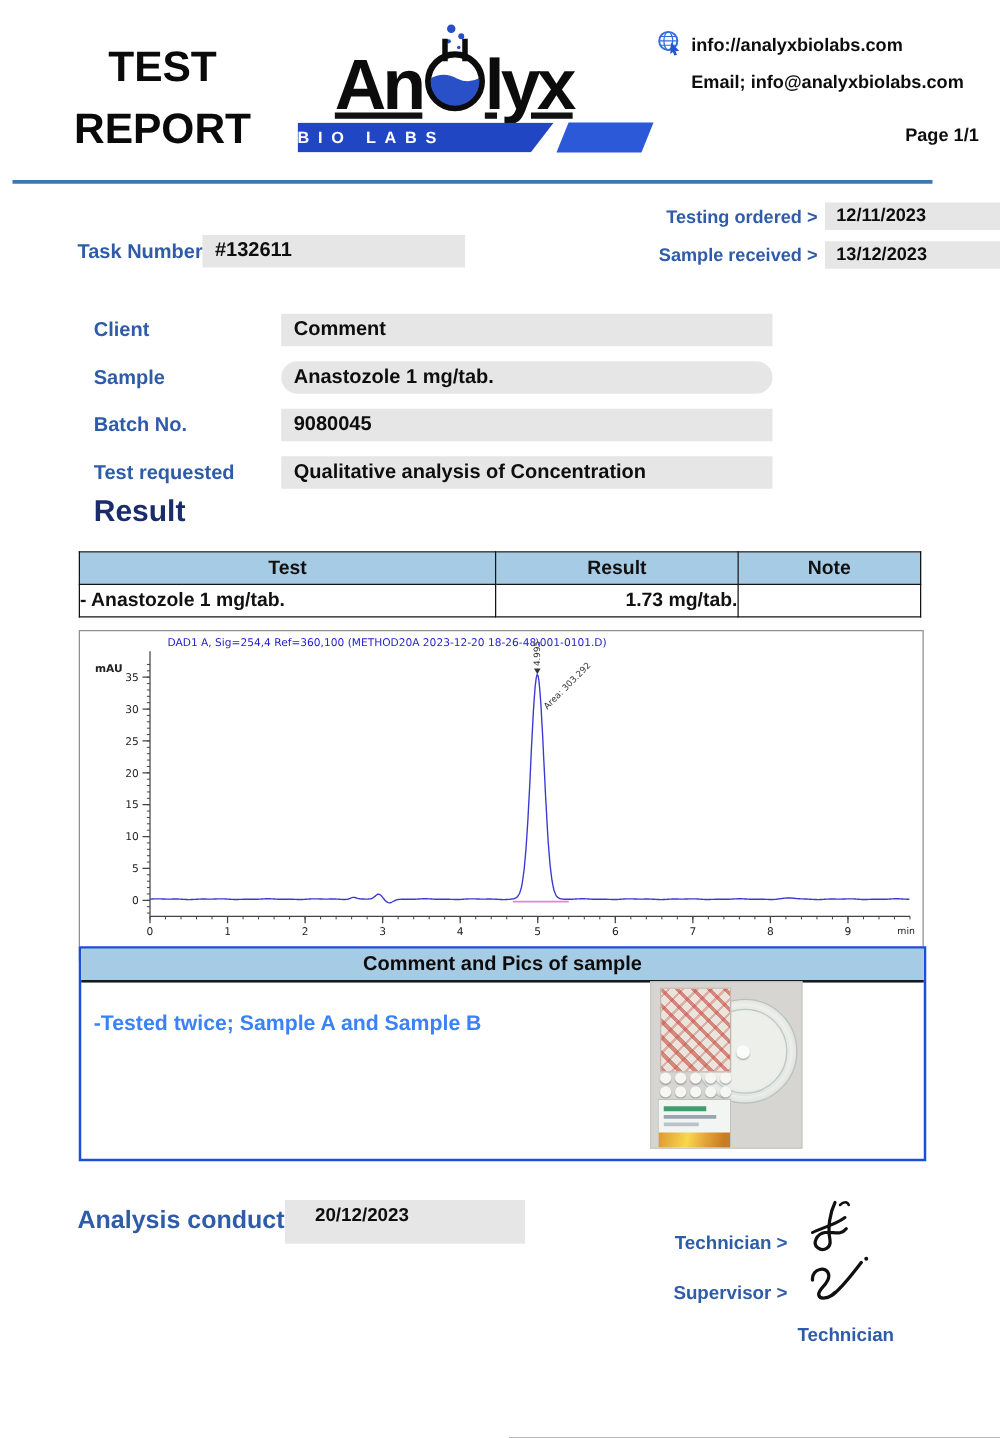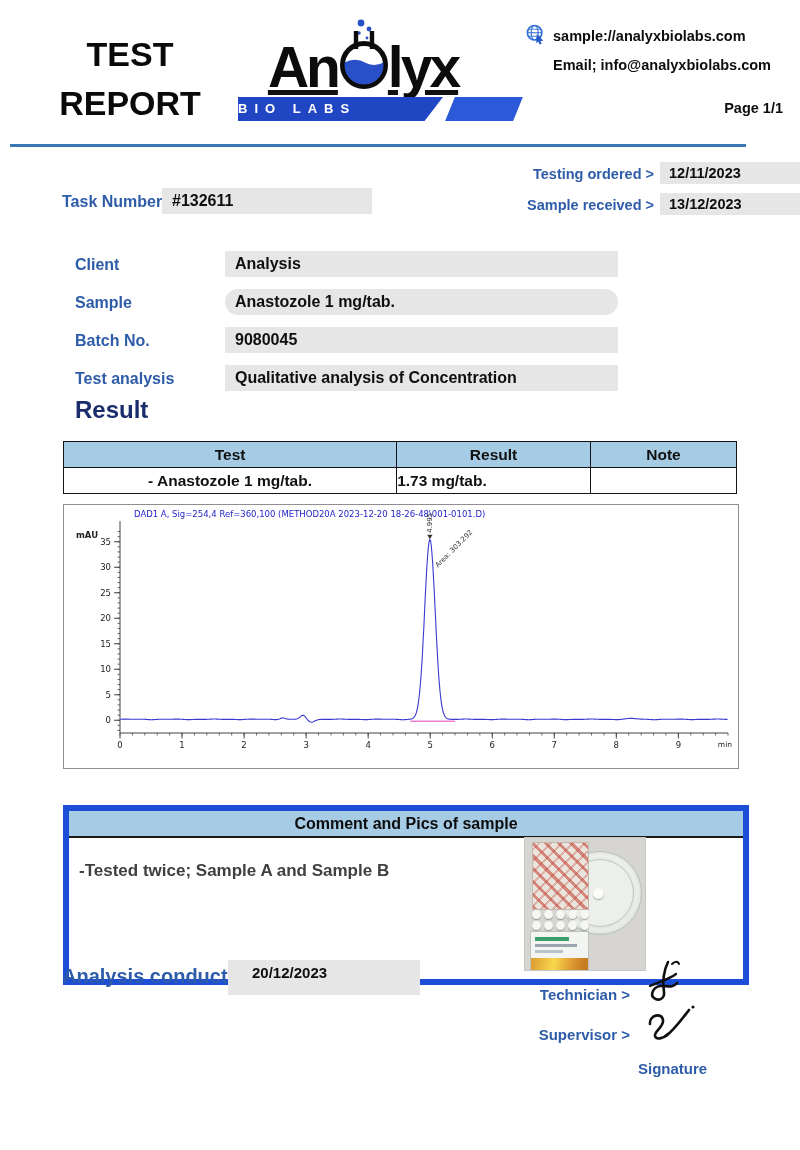--- a/index.html
+++ b/index.html
@@ -34,33 +34,33 @@
   .info-lbl{font-size:16px;}
   .info-box{font-size:16px;padding:4px 0 4px 10px;}
 
   .result-heading{left:75px;top:396px;font-size:24px;font-weight:800;color:#1b2c6d;}
 
   
   .rtable{left:63px;top:441px;width:674px;border-collapse:collapse;font-size:15.5px;}
   .rtable th,.rtable td{border:1.6px solid #141414;height:25px;padding:0;}
   .rtable th{background:#a6cbe4;font-weight:800;text-align:center;}
   .rtable td{font-weight:700;}
-  .td-test{text-align:center;padding-left:8px;width:49.5%;}
-  .td-result{text-align:left;width:28.8%;}
+  .td-test{text-align:left;padding-left:8px;width:49.5%;}
+  .td-result{text-align:right;width:28.8%;}
   .td-note{width:21.7%;}
 
   
   .chart-panel{left:63px;top:504px;width:674px;height:263px;border:1px solid #8f8f8f;background:#fff;}
   #chromatogram-svg text{font-family:"DejaVu Sans",sans-serif;}
 
   
-  .comment-panel{left:63px;top:805px;width:674px;height:168px;border:6px solid #1d4ed8;background:#fff;}
+  .comment-panel{left:63px;top:757px;width:674px;height:168px;border:2px solid #1d4ed8;background:#fff;}
   .comment-header{height:25px;background:#a6cbe4;border-bottom:2px solid #1a1a1a;text-align:center;
                   font-size:16px;font-weight:800;line-height:25px;color:#0c0c0c;}
-  .comment-text{position:absolute;left:10px;top:50px;font-size:17px;font-weight:800;color:#404040;}
+  .comment-text{position:absolute;left:10px;top:50px;font-size:17px;font-weight:800;color:#3b82f6;}
 
   
   .photo{position:absolute;left:455px;top:26px;width:120px;height:132px;background:#d6d5d1;
          border:1px solid #c7c7c4;overflow:hidden;}
   .dish{position:absolute;left:33px;top:13px;width:82px;height:82px;border-radius:50%;
         background:radial-gradient(circle at 50% 45%, #edefeb 55%, #e0e4e0 78%, #d3d9d5 100%);
         border:1.5px solid #b7c1bb;box-shadow:inset 0 0 0 5px rgba(255,255,255,.4), inset 0 0 9px rgba(120,140,130,.45);}
   .dish::after{content:"";position:absolute;left:7px;top:7px;right:7px;bottom:7px;border-radius:50%;
         border:1px solid rgba(150,170,160,.55);}
   .tablet-in-dish{position:absolute;left:68px;top:50px;width:11px;height:11px;border-radius:50%;
@@ -131,49 +131,49 @@
       <span>
         <svg viewBox="0 0 24 24" width="21" height="21">
           <circle cx="11" cy="10" r="8.3" fill="#fff" stroke="#2f6fd6" stroke-width="1.8"></circle>
           <ellipse cx="11" cy="10" rx="4" ry="8.3" fill="none" stroke="#2f6fd6" stroke-width="1.2"></ellipse>
           <line x1="2.8" y1="10" x2="19.2" y2="10" stroke="#2f6fd6" stroke-width="1.2"></line>
           <line x1="3.8" y1="6" x2="18.2" y2="6" stroke="#2f6fd6" stroke-width="1"></line>
           <line x1="3.8" y1="14" x2="18.2" y2="14" stroke="#2f6fd6" stroke-width="1"></line>
           <path d="M13.5 11.5 L21 19 L17.6 19.4 L19 22.6 L16.6 23.4 L15.2 20.1 L12.8 22 Z" fill="#2457c9"></path>
         </svg>
       </span>
-      <span>sample://analyxbiolabs.com</span>
+      <span>info://analyxbiolabs.com</span>
     </div>
     <div class="contact-line">
       <span>Email; info@analyxbiolabs.com</span>
     </div>
     <div class="page-num">Page 1/1</div>
   </div>
 
   <div class="abs rule"></div>
 
   <div class="abs lbl meta-lbl" style="left:498px;top:166px;width:156px;">Testing ordered &gt;</div>
   <div class="abs valbox meta-box" style="left:660px;top:162px;width:132px;">12/11/2023</div>
 
   <div class="abs lbl" style="left:62px;top:193px;font-size:16px;">Task Number</div>
   <div class="abs valbox info-box" style="left:162px;top:188px;width:200px;">#132611</div>
 
   <div class="abs lbl meta-lbl" style="left:498px;top:197px;width:156px;">Sample received &gt;</div>
   <div class="abs valbox meta-box" style="left:660px;top:193px;width:132px;">13/12/2023</div>
 
   <div class="abs lbl info-lbl" style="left:75px;top:256px;">Client</div>
-  <div class="abs valbox info-box" style="left:225px;top:251px;width:383px;">Analysis</div>
+  <div class="abs valbox info-box" style="left:225px;top:251px;width:383px;">Comment</div>
 
   <div class="abs lbl info-lbl" style="left:75px;top:294px;">Sample</div>
   <div class="abs valbox info-box" style="left:225px;top:289px;width:383px;border-radius:13px;">Anastozole 1 mg/tab.</div>
 
   <div class="abs lbl info-lbl" style="left:75px;top:332px;">Batch No.</div>
   <div class="abs valbox info-box" style="left:225px;top:327px;width:383px;">9080045</div>
 
-  <div class="abs lbl info-lbl" style="left:75px;top:370px;">Test analysis</div>
+  <div class="abs lbl info-lbl" style="left:75px;top:370px;">Test requested</div>
   <div class="abs valbox info-box" style="left:225px;top:365px;width:383px;">Qualitative analysis of Concentration</div>
 
   <div class="abs result-heading">Result</div>
 
   <table class="abs rtable">
     <tbody>
         <tr>
       <th class="td-test" style="text-align:center;">Test</th>
       <th class="td-result">Result</th>
       <th class="td-note">Note</th>
@@ -372,15 +372,15 @@
 
   <div class="abs lbl sup-lbl">Supervisor &gt;</div>
   <div class="abs sig2">
     <svg width="62" height="48" viewBox="0 0 62 48">
       <path d="M8 22 C 7 13 20 10 21 18 C 22 25 12 29 13 34 C 14 38 21 37 26 32" fill="none" stroke="#101010" stroke-width="2.6" stroke-linecap="round"></path>
       <path d="M24 34 C 32 28 40 17 47 8" fill="none" stroke="#101010" stroke-width="2.6" stroke-linecap="round"></path>
       <circle cx="51" cy="5" r="1.6" fill="#101010"></circle>
     </svg>
   </div>
 
-  <div class="abs lbl sig-label">Signature</div>
+  <div class="abs lbl sig-label">Technician</div>
 
 </div>
 
 </body></html>

